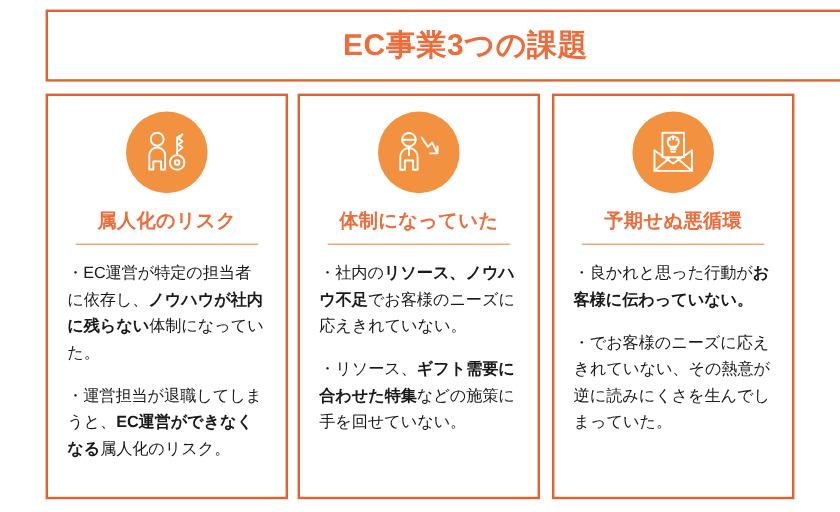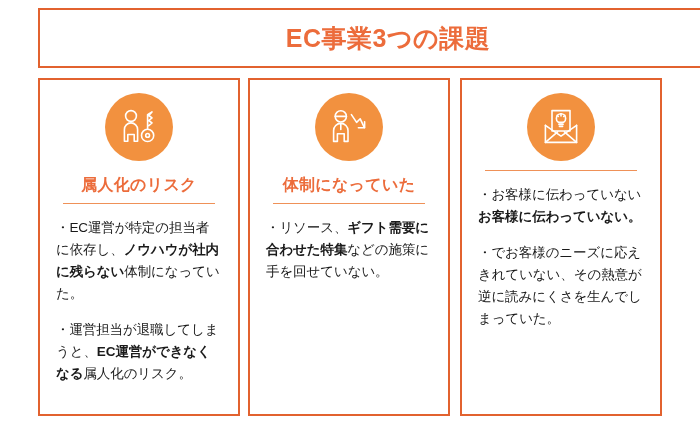--- a/index.html
+++ b/index.html
@@ -143,20 +143,21 @@
           <path d="M6.6 36.4 V25.6 a7.2 7.2 0 0 1 7.2 -7.2 a7.2 7.2 0 0 1 7.2 7.2 V36.4 H17.2 V28.8 H10.4 V36.4 Z"></path>
           <path d="M13.8 18.8 V24.4"></path>
           <path d="M24.4 9.6 L29.6 17.4 L33.2 13.8 L37.4 22.6"></path>
           <path d="M31.4 22.8 H37.6 V16.8"></path>
         </svg>
       </div>
     </div>
     <div class="col-heading">体制になっていた</div>
     <div class="divider"></div>
     <div class="body-wrap">
+      <p class="para"><span>・社内の</span><b>リソース、ノウハウ不足</b><span>でお客様のニーズに応えきれていない。</span></p>
       <p class="para"><span>・リソース、</span><b>ギフト需要に合わせた特集</b><span>などの施策に手を回せていない。</span></p>
     </div>
   </div>
 
   <div class="col col-3">
     <div class="icon-wrap">
       <div class="icon-circle">
         <svg width="44" height="44" viewBox="0 0 44 44" fill="none" stroke="#FFFFFF" stroke-width="1.6" stroke-linejoin="round" stroke-linecap="round">
           <rect x="13" y="5.6" width="18" height="20.4"></rect>
           <circle cx="22" cy="13.4" r="4.6"></circle>
@@ -166,20 +167,21 @@
           <path d="M22 8.8 V11"></path>
           <path d="M18.1 10.3 L19.3 11.5"></path>
           <path d="M25.9 10.3 L24.7 11.5"></path>
           <path d="M6.4 20.4 L22 31.2 L37.6 20.4"></path>
           <path d="M6.4 20.4 V37.4 H37.6 V20.4"></path>
           <path d="M6.4 37.4 L18.6 26.8"></path>
           <path d="M37.6 37.4 L25.4 26.8"></path>
         </svg>
       </div>
     </div>
+    <div class="col-heading">予期せぬ悪循環</div>
     <div class="divider"></div>
     <div class="body-wrap">
-      <p class="para"><span>・お客様に伝わっていない</span><b>お客様に伝わっていない。</b></p>
+      <p class="para"><span>・良かれと思った行動が</span><b>お客様に伝わっていない。</b></p>
       <p class="para"><span>・でお客様のニーズに応えきれていない、その熱意が逆に読みにくさを生んでしまっていた。</span></p>
     </div>
   </div>
 
 </div>
 
 </body></html>

